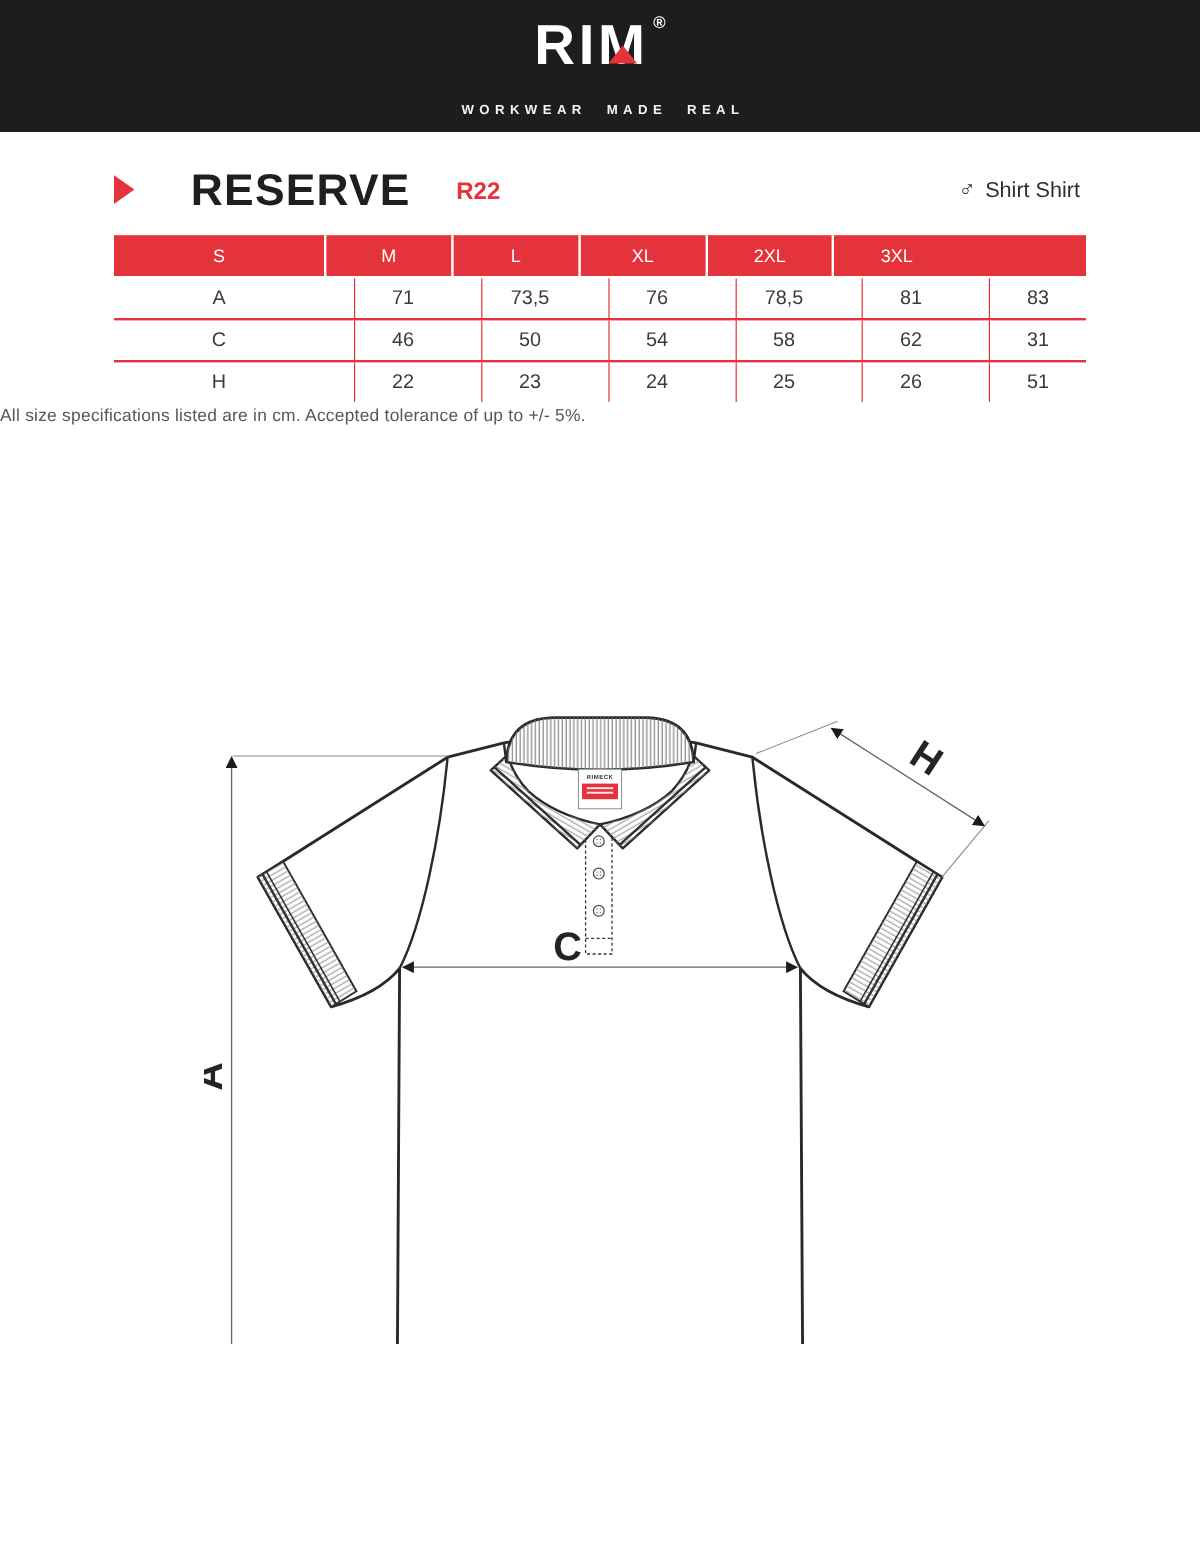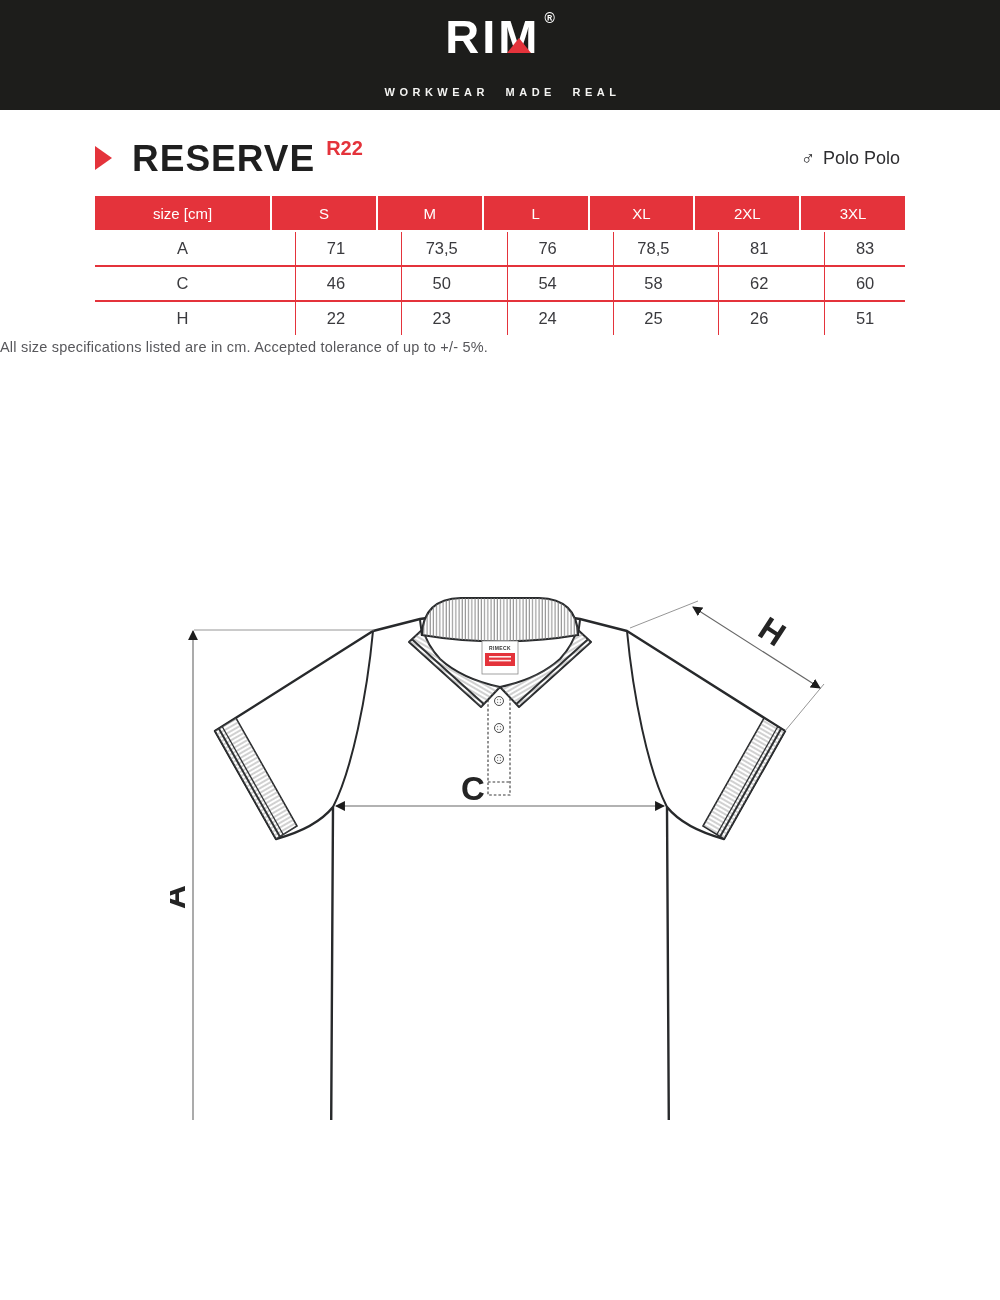--- a/index.html
+++ b/index.html
@@ -24,26 +24,26 @@
     font-size:47px;letter-spacing:3px;line-height:1.05;}
   .logo-m{position:relative;display:inline-block;}
   .m-triangle{position:absolute;left:50%;transform:translateX(-50%);bottom:9px;
     width:0;height:0;border-left:12px solid transparent;border-right:12px solid transparent;
     border-bottom:15px solid var(--accent);}
   .reg-mark{font-size:14px;font-weight:bold;letter-spacing:0;margin-left:4px;margin-top:-1px;}
   .tagline{margin-top:24px;color:#f4f4f2;font-size:11px;font-weight:bold;
     letter-spacing:4.5px;word-spacing:9px;padding-left:5px;}
   
   .title-row{position:absolute;left:95px;right:100px;top:137px;height:42px;
-    display:flex;align-items:center;}
+    display:flex;align-items:center;gap:27px;}
   .title-marker{width:0;height:0;border-top:12px solid transparent;border-bottom:12px solid transparent;
     border-left:17px solid var(--accent);margin-right:20px;flex:0 0 auto;}
   .title-text{font-size:37px;font-weight:bold;color:var(--text-dark);letter-spacing:1px;line-height:1;}
   .title-code{font-size:20px;font-weight:bold;color:var(--accent);margin-left:11px;
-    align-self:flex-start;margin-top:0px;}
+    align-self:flex-start;margin-top:12px;}
   .category{position:absolute;right:0;top:50%;transform:translateY(-50%);
     display:flex;align-items:center;gap:8px;font-size:18px;color:#2d2d30;}
   .gender-symbol{font-size:19px;font-weight:bold;}
   
   .size-table{position:absolute;left:95px;top:196px;width:810px;}
   .thead{display:grid;grid-template-columns:175px repeat(6,1fr);height:34px;
     background:var(--accent);color:#fff;font-size:15px;}
   .thead .cell{display:flex;align-items:center;justify-content:center;}
   .thead .cell + .cell{border-left:2px solid #fff;}
   .tbody{margin-top:2px;}
@@ -73,27 +73,26 @@
     </div>
     <div class="tagline">WORKWEAR MADE REAL</div>
   </header>
 
   <div class="title-row">
     <span class="title-marker"></span>
     <h1 class="title-text" style="margin:0">RESERVE</h1>
     <span class="title-code">R22</span>
     <div class="category">
       <span class="gender-symbol">♂</span>
-      <span>Polo Polo</span>
+      <span>Shirt Shirt</span>
     </div>
   </div>
 
   <div class="size-table">
     <div class="thead">
-        <div class="cell">size [cm]</div>
         <div class="cell">S</div>
         <div class="cell">M</div>
         <div class="cell">L</div>
         <div class="cell">XL</div>
         <div class="cell">2XL</div>
         <div class="cell">3XL</div>
       </div>
     <div class="tbody">
         <div class="trow">
           <div class="cell">A</div>
@@ -104,21 +103,21 @@
           <div class="cell">81</div>
           <div class="cell">83</div>
         </div>
         <div class="trow">
           <div class="cell">C</div>
           <div class="cell">46</div>
           <div class="cell">50</div>
           <div class="cell">54</div>
           <div class="cell">58</div>
           <div class="cell">62</div>
-          <div class="cell">60</div>
+          <div class="cell">31</div>
         </div>
         <div class="trow">
           <div class="cell">H</div>
           <div class="cell">22</div>
           <div class="cell">23</div>
           <div class="cell">24</div>
           <div class="cell">25</div>
           <div class="cell">26</div>
           <div class="cell">51</div>
         </div>

